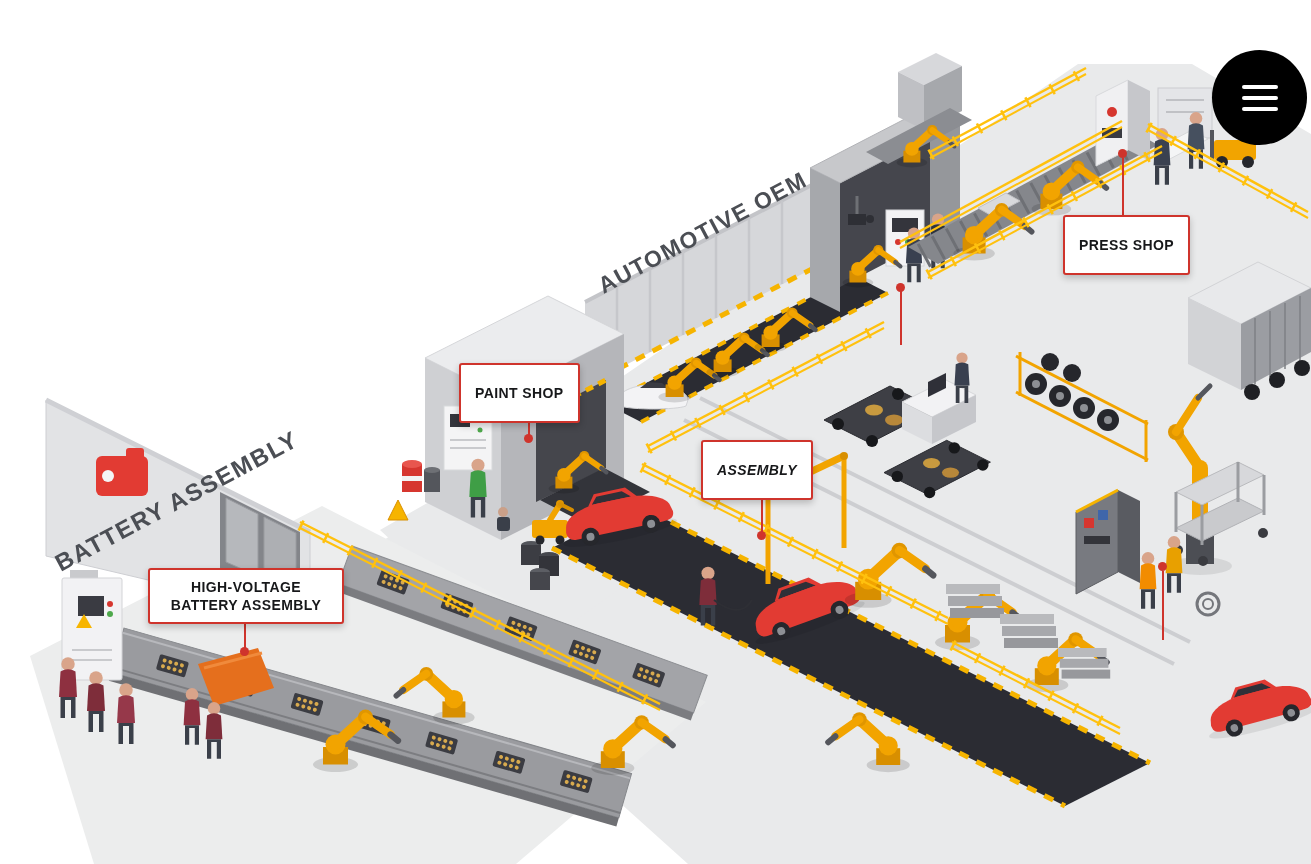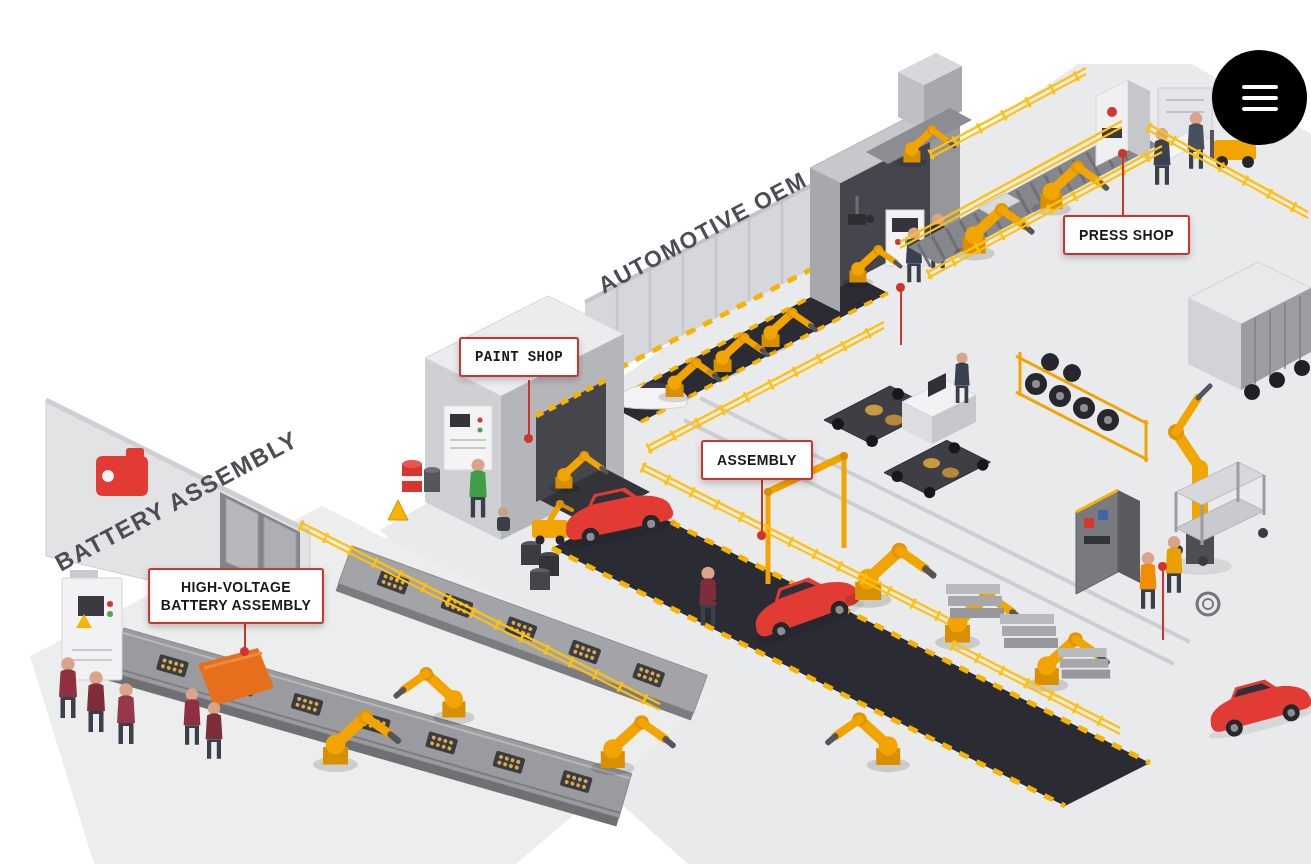--- a/index.html
+++ b/index.html
@@ -2,22 +2,22 @@
 <html><head>
 <meta charset="utf-8">
 <style>
   html,body{margin:0;padding:0;background:#fff;}
   .stage{position:relative;width:1311px;height:864px;background:#ffffff;overflow:hidden;
          font-family:"Liberation Sans",sans-serif;}
   .scene-svg{position:absolute;left:0;top:0;z-index:1;}
   .wall-label{position:absolute;z-index:2;font-weight:700;color:#4b4e54;letter-spacing:1.5px;
               white-space:nowrap;transform:rotate(-28deg);transform-origin:left center;}
   .callout{position:absolute;z-index:4;background:#ffffff;border:2px solid #cf342c;border-radius:3px;
-           padding:9px 14px;box-shadow:0 3px 7px rgba(0,0,0,.22);text-align:center;cursor:pointer;}
-  .callout--wide{width:176px;box-sizing:border-box;padding:8px 10px;}
+           padding:19px 14px;box-shadow:0 3px 7px rgba(0,0,0,.22);text-align:center;cursor:pointer;}
+  .callout--wide{width:196px;box-sizing:border-box;padding:8px 10px;}
   .callout-label{display:block;font-weight:700;font-size:14px;letter-spacing:.4px;color:#17181a;line-height:1.3;}
   .connector{position:absolute;z-index:3;width:2px;background:#cf342c;}
   .dot{position:absolute;z-index:3;width:9px;height:9px;border-radius:50%;background:#cf342c;}
   .menu-button{position:absolute;z-index:5;left:1212px;top:50px;width:95px;height:95px;border-radius:50%;
                background:#000;border:none;cursor:pointer;display:flex;align-items:center;justify-content:center;}
   .menu-icon{display:flex;flex-direction:column;align-items:center;}
   .menu-icon .bar{display:block;width:36px;height:4px;background:#fff;border-radius:2px;margin:3.5px 0;}
 </style>
 </head>
 <body>
@@ -391,27 +391,27 @@
 
   <div class="callout" style="left:1063px;top:215px;">
     <span class="callout-label">PRESS SHOP</span>
   </div>
   <div class="connector" style="left:1122px;top:158px;height:57px;"></div>
   <div class="dot" style="left:1118px;top:149px;"></div>
 
   <div class="connector" style="left:900px;top:291px;height:54px;"></div>
   <div class="dot" style="left:896px;top:283px;"></div>
 
-  <div class="callout" style="left:459px;top:337px;font-family:Liberation Mono, monospace;">
+  <div class="callout" style="left:459px;top:363px;">
     <span class="callout-label">PAINT SHOP</span>
   </div>
   <div class="connector" style="left:528px;top:380px;height:55px;"></div>
   <div class="dot" style="left:524px;top:434px;"></div>
 
-  <div class="callout" style="left:701px;top:440px;">
+  <div class="callout" style="left:701px;top:440px;font-style:italic;">
     <span class="callout-label">ASSEMBLY</span>
   </div>
   <div class="connector" style="left:761px;top:474px;height:58px;"></div>
   <div class="dot" style="left:757px;top:531px;"></div>
 
   <div class="callout callout--wide" style="left:148px;top:568px;">
     <span class="callout-label">HIGH-VOLTAGE BATTERY ASSEMBLY</span>
   </div>
   <div class="connector" style="left:244px;top:618px;height:30px;"></div>
   <div class="dot" style="left:240px;top:647px;"></div>

